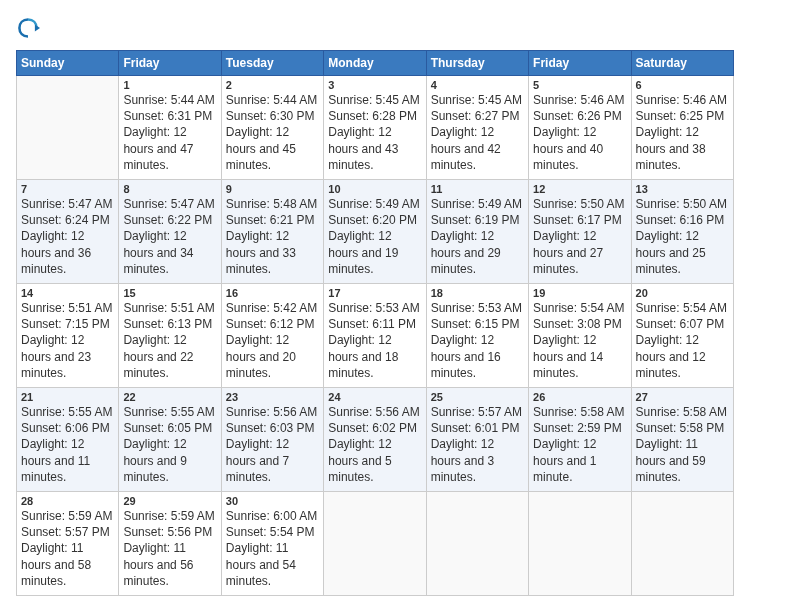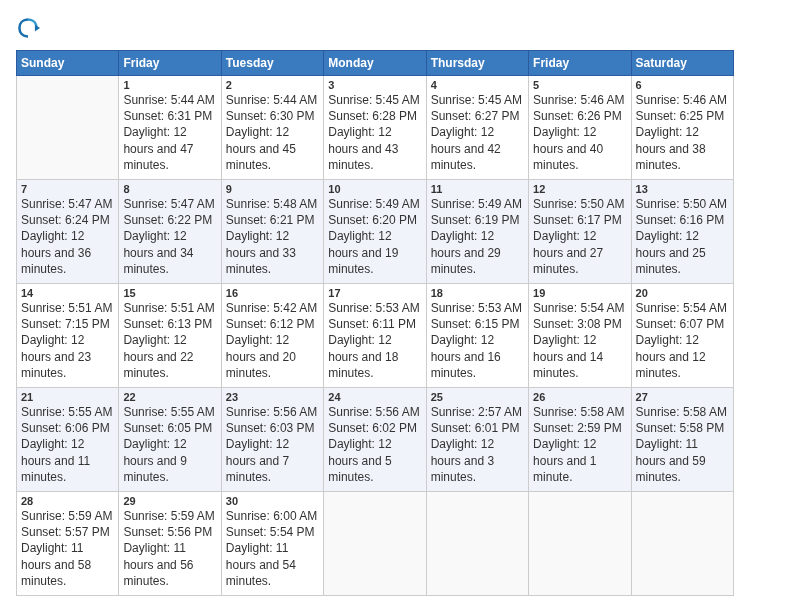--- a/index.html
+++ b/index.html
@@ -316,21 +316,21 @@
             <span class="day-num">24</span>
         <div class="cell-text">
           <span>Sunrise: 5:56 AM</span><br>
           <span>Sunset: 6:02 PM</span><br>
           <span>Daylight: 12 hours and 5 minutes.</span>
         </div>
           </td>
           <td>
             <span class="day-num">25</span>
         <div class="cell-text">
-          <span>Sunrise: 2:57 AM</span><br>
+          <span>Sunrise: 5:57 AM</span><br>
           <span>Sunset: 6:01 PM</span><br>
           <span>Daylight: 12 hours and 3 minutes.</span>
         </div>
           </td>
           <td>
             <span class="day-num">26</span>
         <div class="cell-text">
           <span>Sunrise: 5:58 AM</span><br>
           <span>Sunset: 2:59 PM</span><br>
           <span>Daylight: 12 hours and 1 minute.</span>

